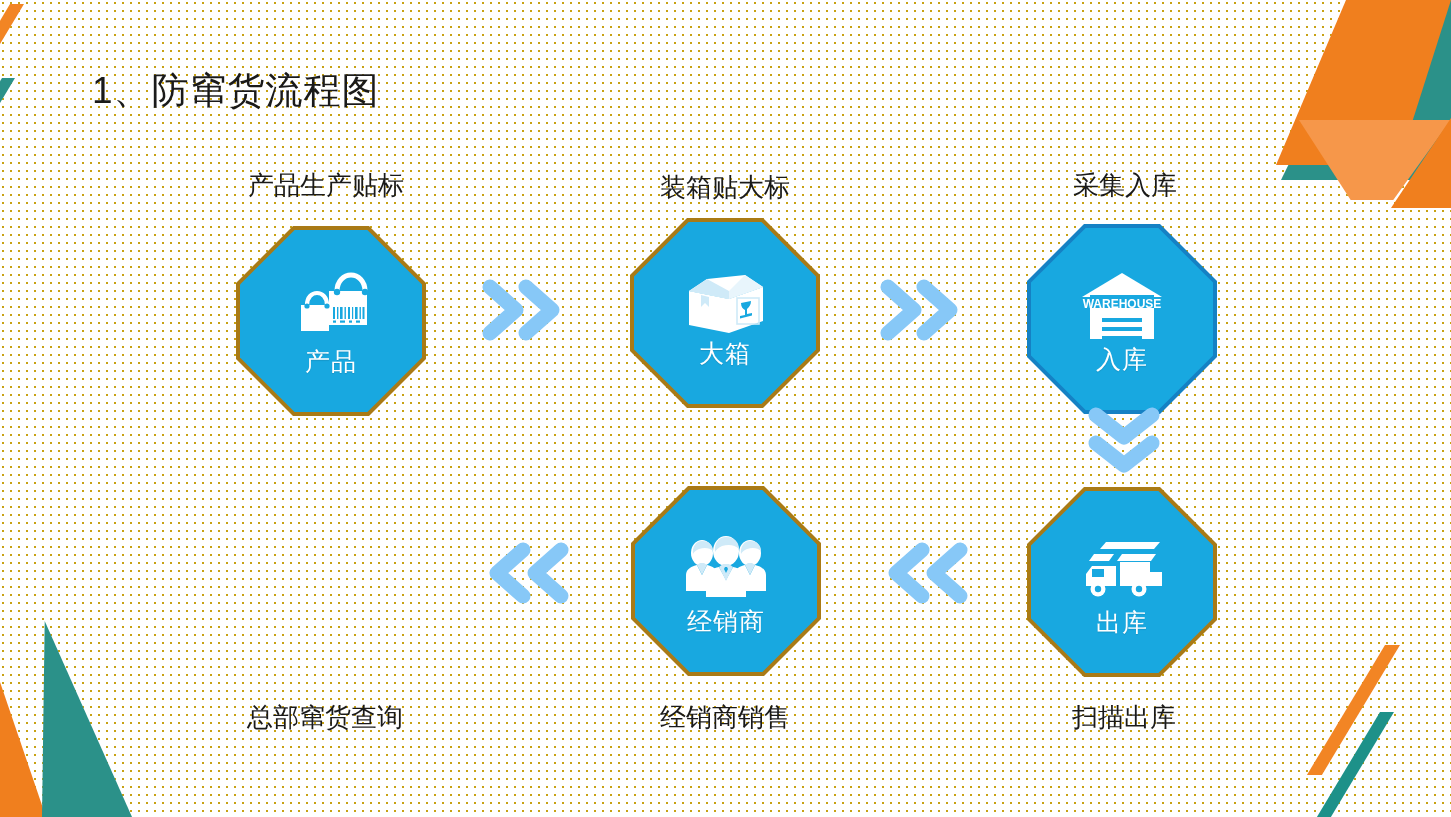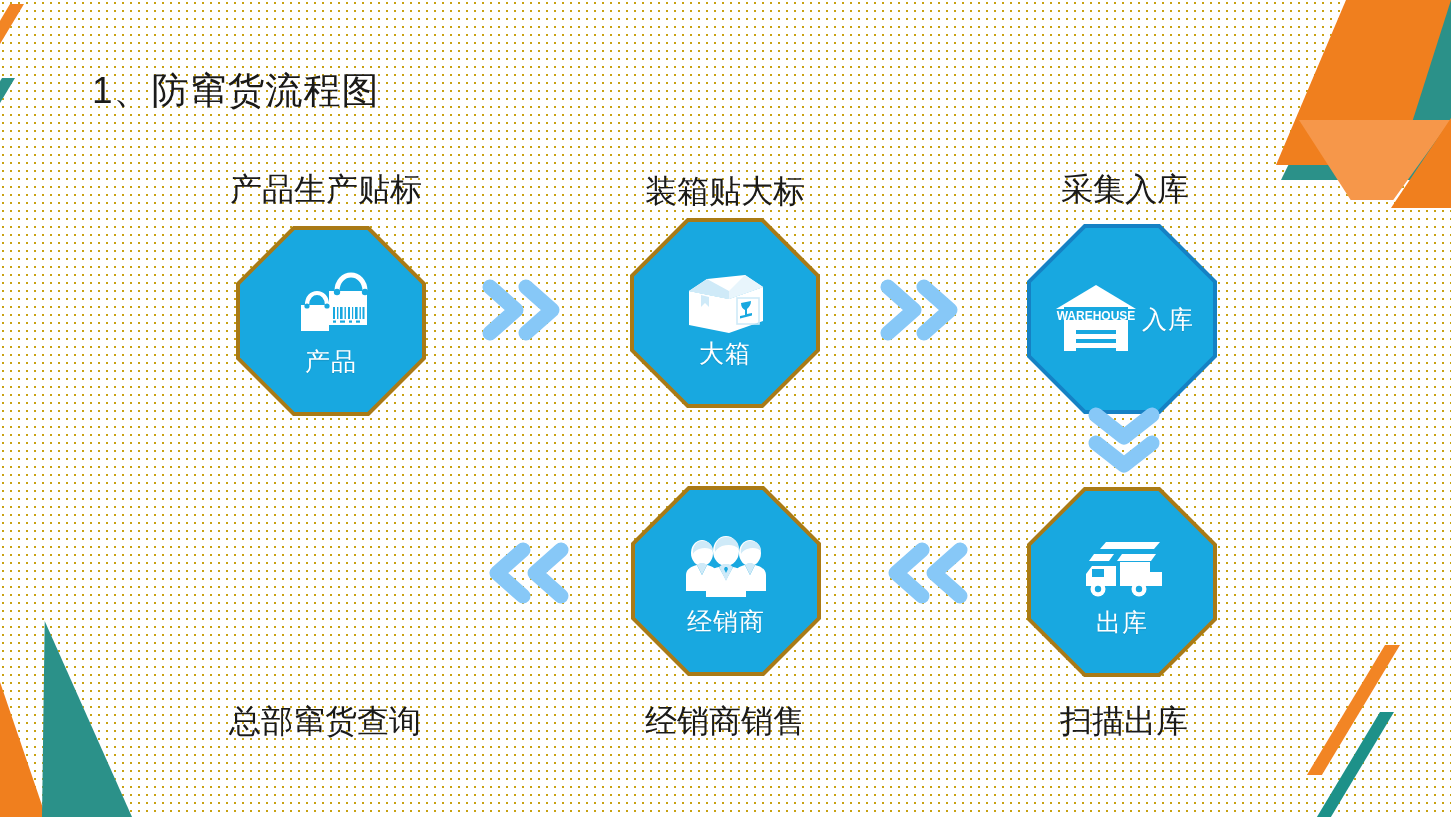--- a/index.html
+++ b/index.html
@@ -145,21 +145,21 @@
     background: #1581C4;
   }
   .octagon.blue-edge > .inner {
     position: absolute;
     left: 4px; top: 4px; right: 4px; bottom: 4px;
     background: #18A8E0;
     clip-path: polygon(
       30% 0%, 70% 0%, 100% 30%, 100% 70%,
       70% 100%, 30% 100%, 0% 70%, 0% 30%);
     display: flex;
-    flex-direction: row;
+    flex-direction: column;
     align-items: center;
     justify-content: center;
   }
   .node-icon {
     width: 92px;
     height: 78px;
     display: block;
     margin-bottom: 2px;
   }
   .node-label {
@@ -168,21 +168,21 @@
     line-height: 1;
     letter-spacing: 1px;
     text-shadow: 0 1px 1px rgba(0,0,0,0.12);
   }
 
   
   .caption {
     position: absolute;
     width: 300px;
     text-align: center;
-    font-size: 32px;
+    font-size: 26px;
     color: #1a1a1a;
     white-space: nowrap;
   }
 
   
   .arrow {
     position: absolute;
     width: 90px;
     height: 70px;
   }

